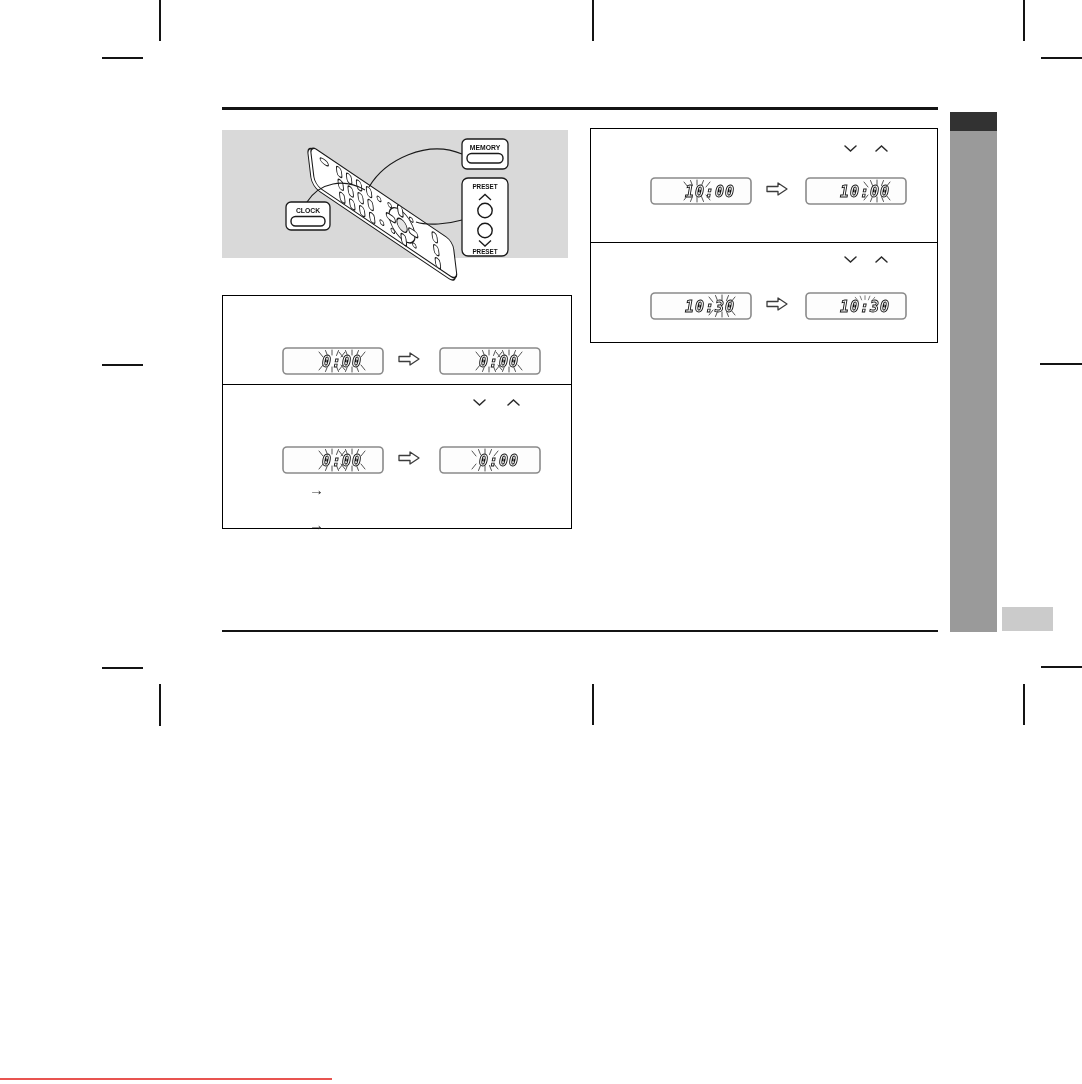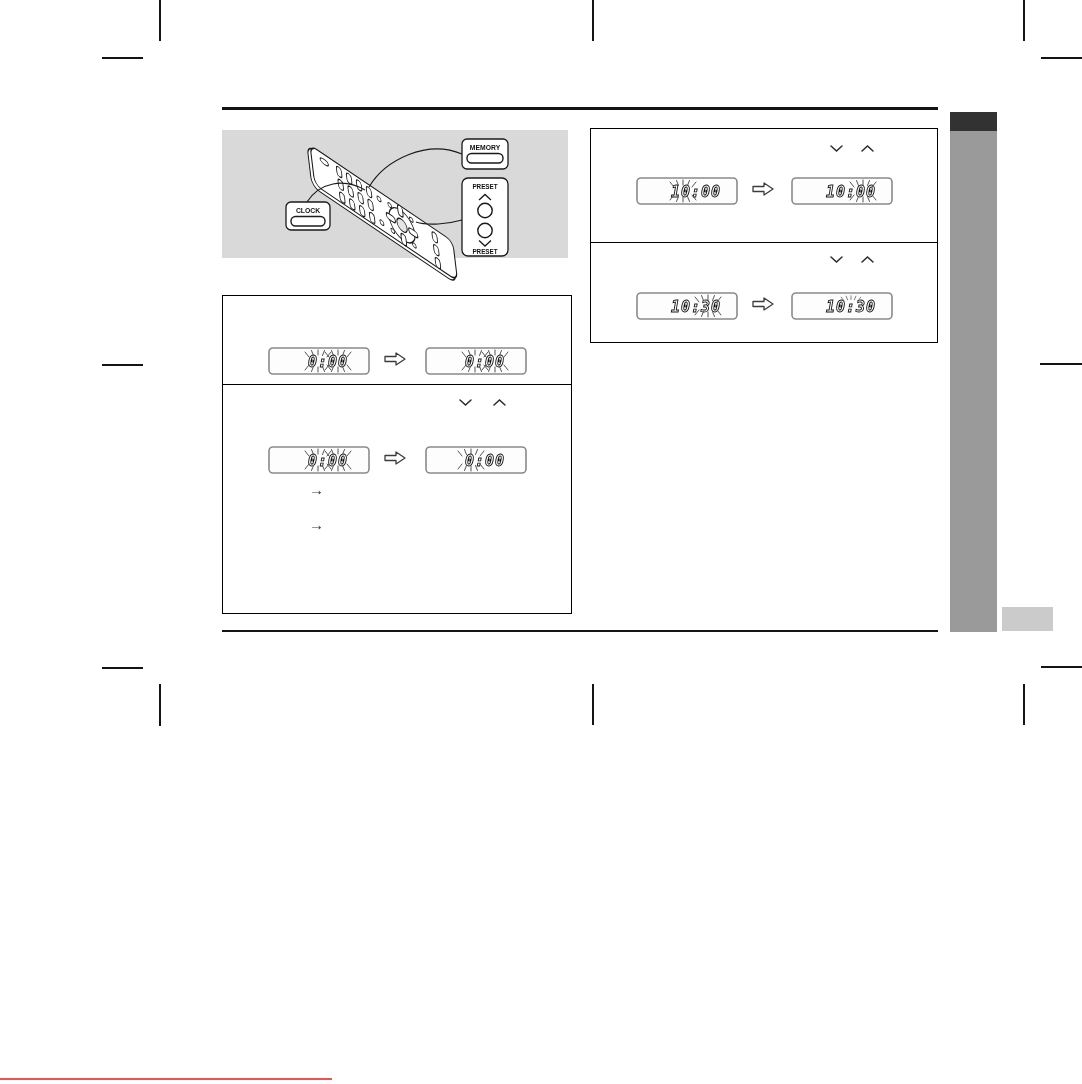--- a/index.html
+++ b/index.html
@@ -19,21 +19,21 @@
   
   .illus { position:absolute; left:222px; top:130px; width:346px; height:128px; background:#d9d9d9; }
 
   
   .side-dark  { position:absolute; left:950px; top:112px; width:47px; height:19px; background:#323232; }
   .side-gray  { position:absolute; left:950px; top:131px; width:47px; height:501px; background:#9a9a9a; }
   .side-light { position:absolute; left:1002px; top:607px; width:51px; height:24px; background:#cbcbcb; }
 
   .red-line { position:absolute; left:0; top:1078px; width:332px; height:2px; background:#e85450; }
 
-  .abs { position:absolute; }
+  .abs { position:absolute;margin-left:14px; }
 
   
   .lcd  { display:block; }
   .seg  { font-family:"DejaVu Sans Mono", monospace; font-style:italic; font-weight:bold;
           font-size:15px; fill:none; stroke:#111; stroke-width:0.9px; letter-spacing:1px; }
 
   .note-arrow { position:absolute; font-size:15px; color:#333; line-height:1; }
 
   svg { overflow:visible; }
 </style>
@@ -150,21 +150,21 @@
         <text x="263" y="59" text-anchor="middle" font-family="Liberation Sans, sans-serif" font-size="6.3" font-weight="bold" fill="#111">PRESET</text>
         <polyline points="257,70 263,64.5 269,70" fill="none" stroke="#1a1a1a" stroke-width="1.3"></polyline>
         <circle cx="263" cy="80.5" r="7.2" fill="#fff" stroke="#1a1a1a" stroke-width="1.4"></circle>
         <circle cx="263" cy="100.5" r="7.2" fill="#fff" stroke="#1a1a1a" stroke-width="1.4"></circle>
         <polyline points="257,110.5 263,116 269,110.5" fill="none" stroke="#1a1a1a" stroke-width="1.3"></polyline>
         <text x="263" y="123.5" text-anchor="middle" font-family="Liberation Sans, sans-serif" font-size="6.3" font-weight="bold" fill="#111">PRESET</text>
       </g>
     </svg>
   </div>
 
-  <div class="panelbox" style="left:222px; top:295px; width:350px; height:319px">
+  <div class="panelbox" style="left:222px; top:295px; width:350px; height:234px">
     <div class="divider" style="top:88px"></div>
 
     <div class="abs" style="left:45px; top:51px">
       <svg class="lcd" width="102" height="28" viewBox="0 0 102 28">
         <rect x="1" y="1" width="100" height="26" rx="4" fill="#fdfdfd" stroke="#8a8a8a" stroke-width="1.6"></rect>
         <text class="seg" x="60" y="20" text-anchor="middle">0:00</text>
         <use href="#fan" transform="translate(50,8)"></use>
           <use href="#fan" transform="translate(70,8)"></use>
         <use href="#fan" transform="translate(50,20) rotate(180)"></use>
           <use href="#fan" transform="translate(70,20) rotate(180)"></use>

